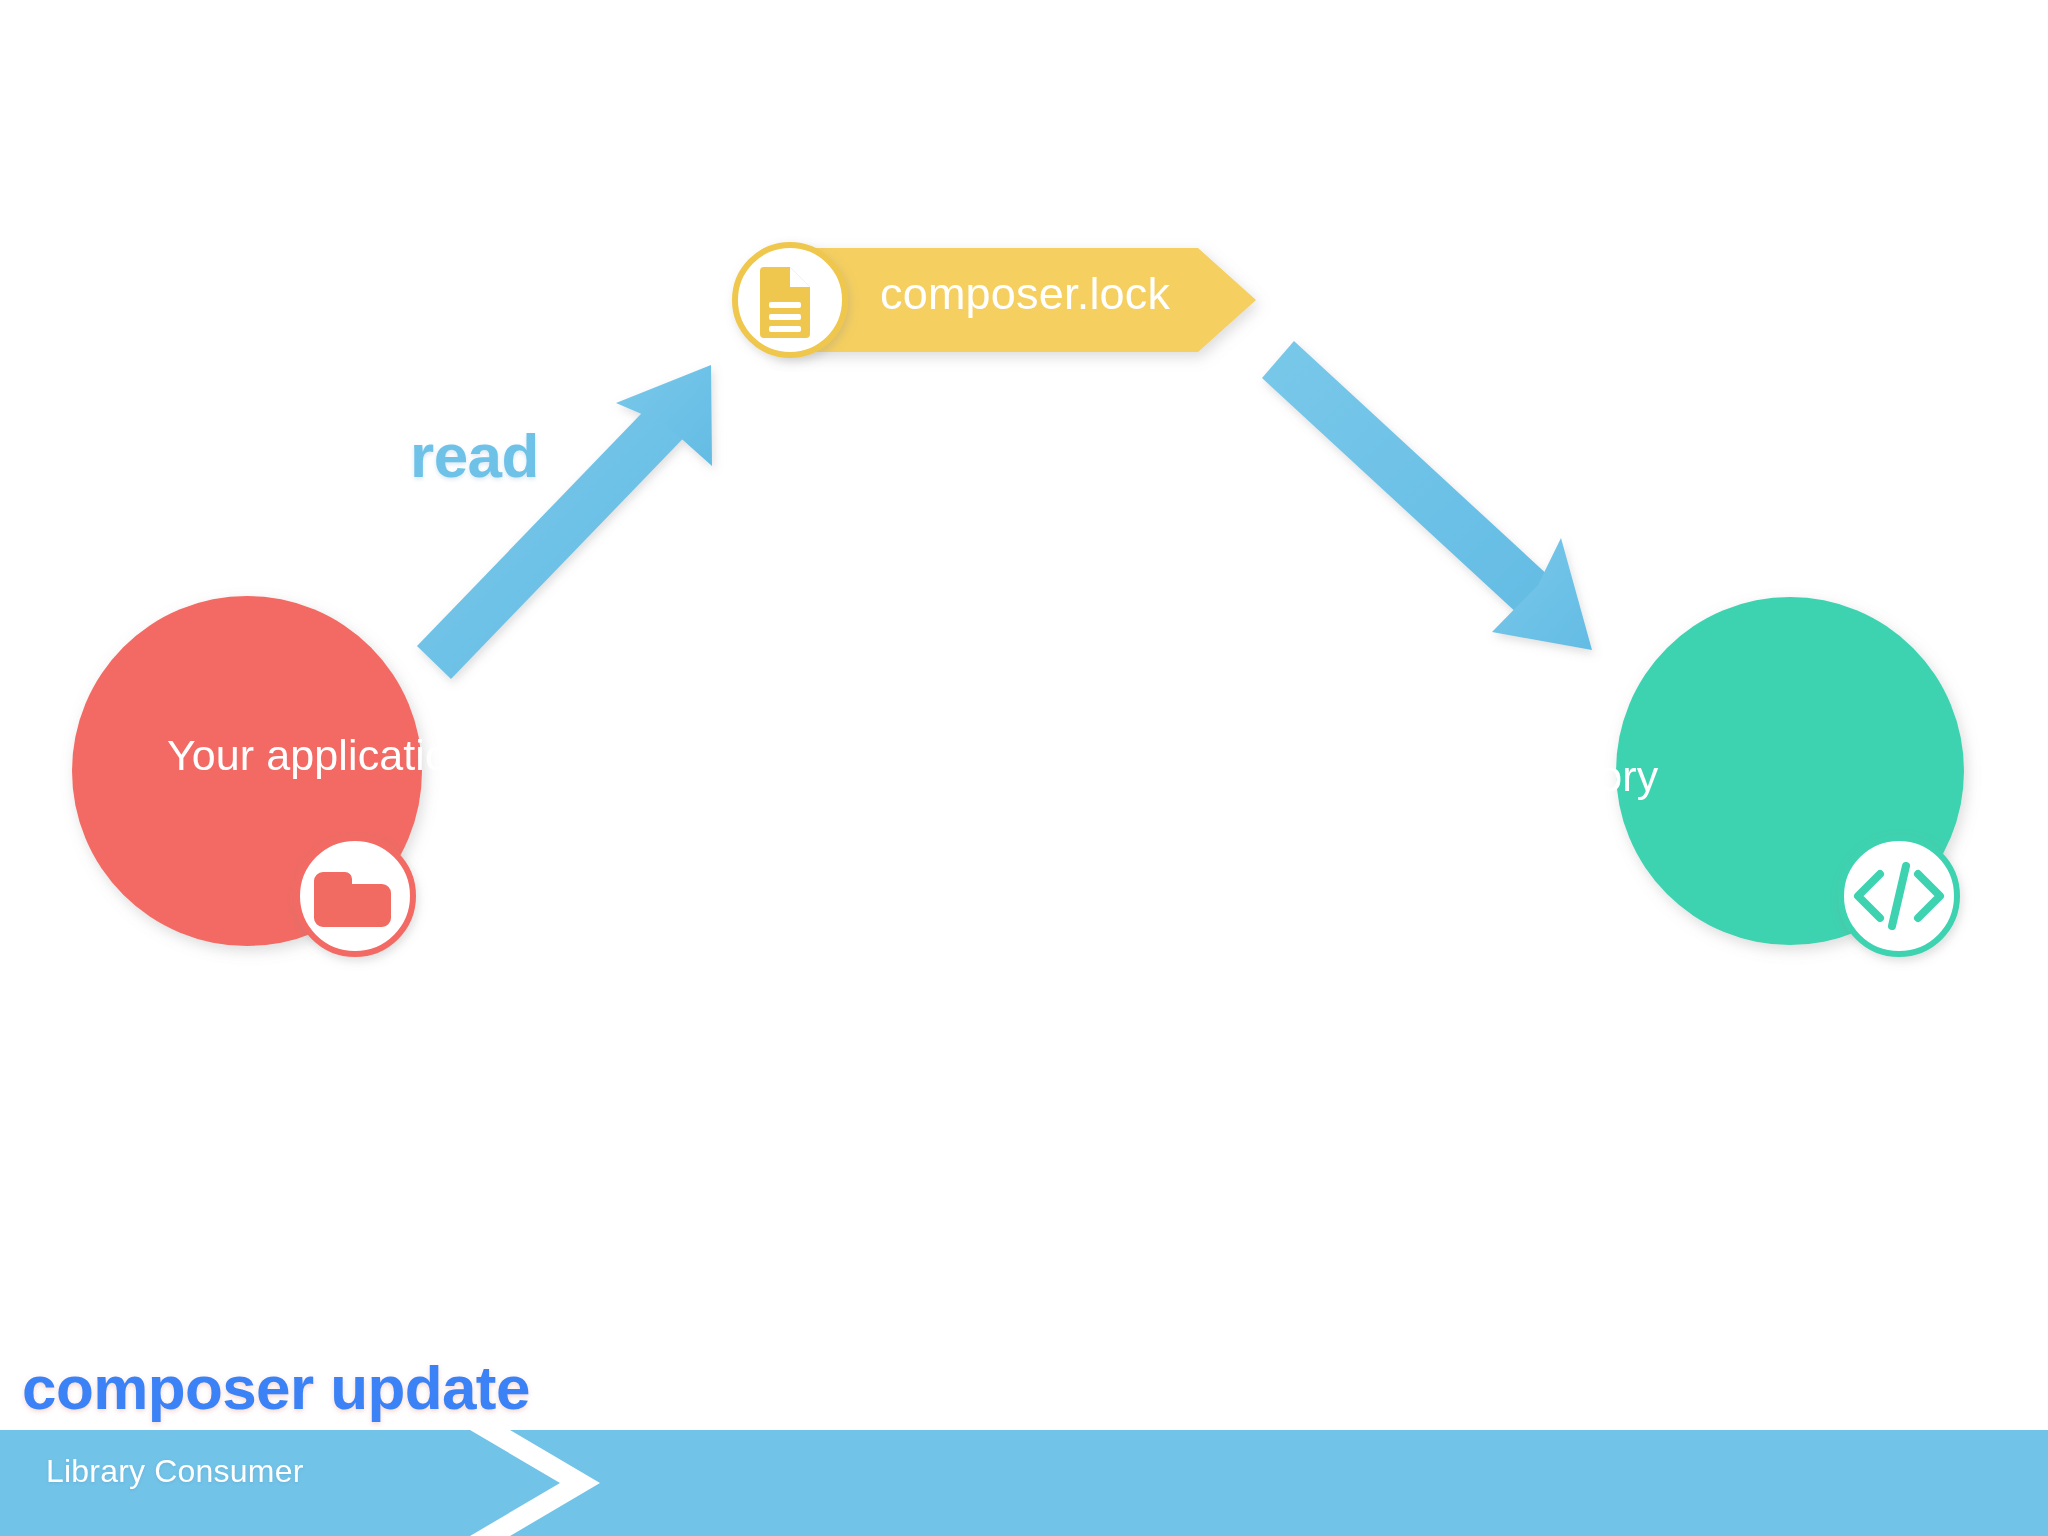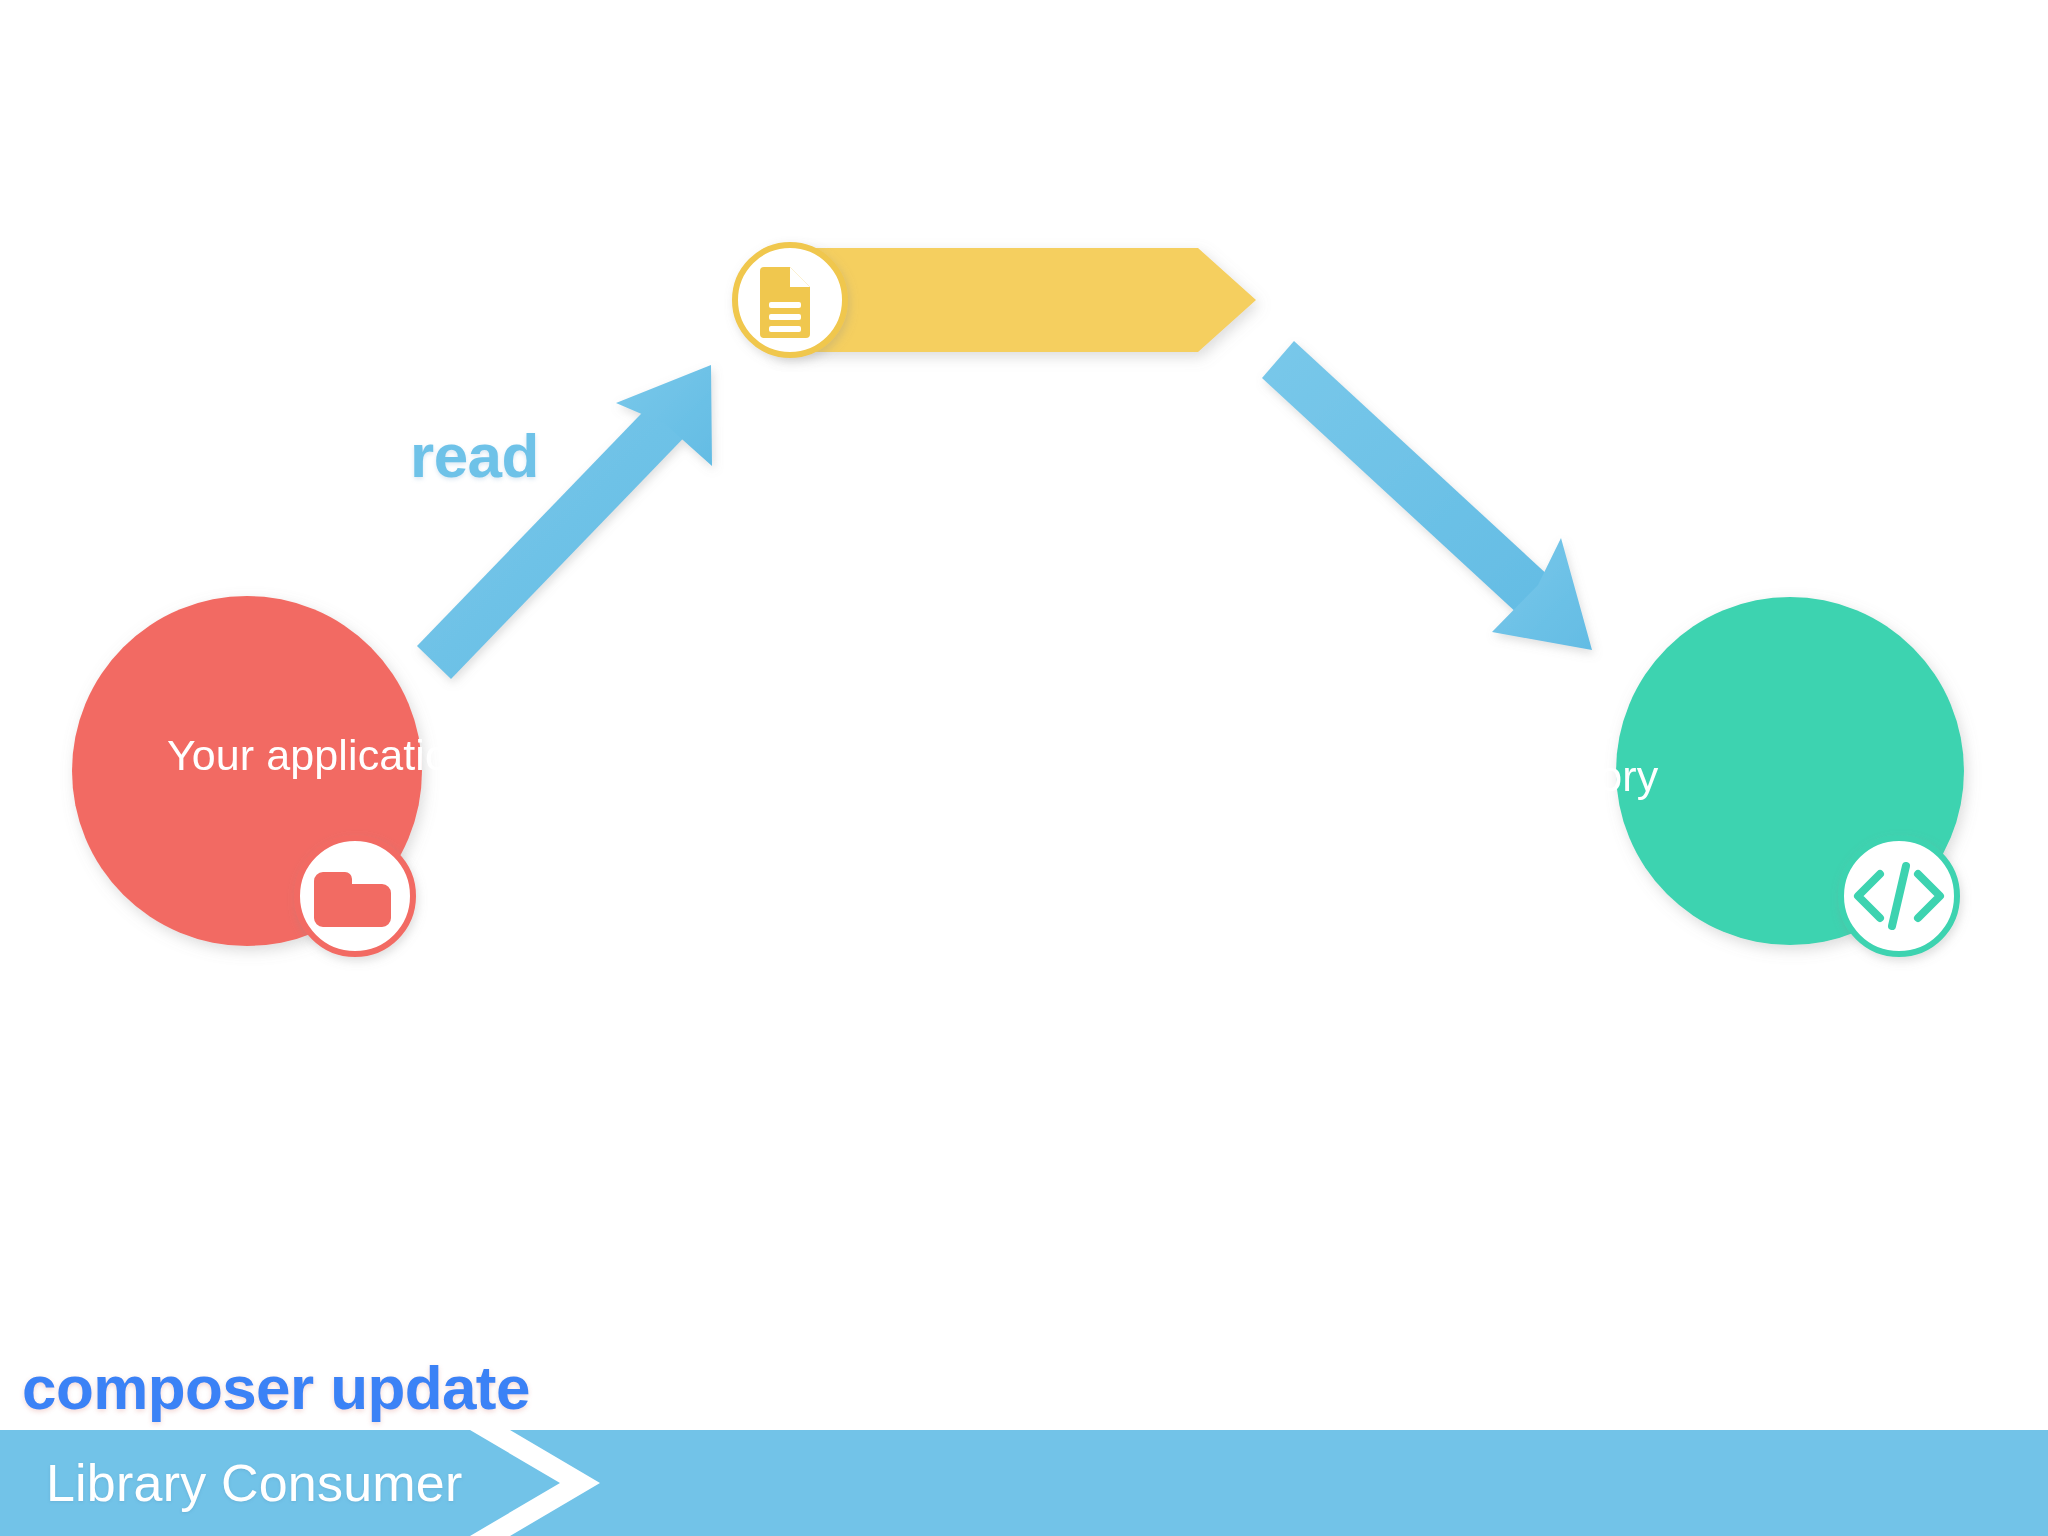--- a/index.html
+++ b/index.html
@@ -100,21 +100,21 @@
   }
   .cmd-update {
     top: 1352px;
     color: #3b82f6;
     text-shadow: 0 2px 5px rgba(220,120,110,0.30);
   }
 
   .footer-text {
     position: absolute;
     color: #ffffff;
-    font-size: 52px;
+    font-size: 32px;
     top: 1453px;
     letter-spacing: 0.2px;
     text-shadow: 0 1px 3px rgba(90,150,190,0.35);
   }
   .footer-stage-1 { left: 46px; }
   .footer-stage-2 { left: 608px; }
 </style>
 </head>
 <body>
 
@@ -184,20 +184,21 @@
 
       <path d="M 470 1430 L 560 1483 L 470 1536 L 510 1536 L 600 1483 L 510 1430 Z" fill="#ffffff"></path>
     </g>
   </svg>
 
   <div class="node-label label-repo">Public
 Repository</div>
 
   <div class="node-label label-app">Your application</div>
 
+  <div class="banner-text">composer.lock</div>
 
   <div class="edge-label edge-read">read</div>
 
 
 
   <div class="cmd cmd-update">composer update</div>
 
   <div class="footer-text footer-stage-1">Library Consumer</div>
 
 

